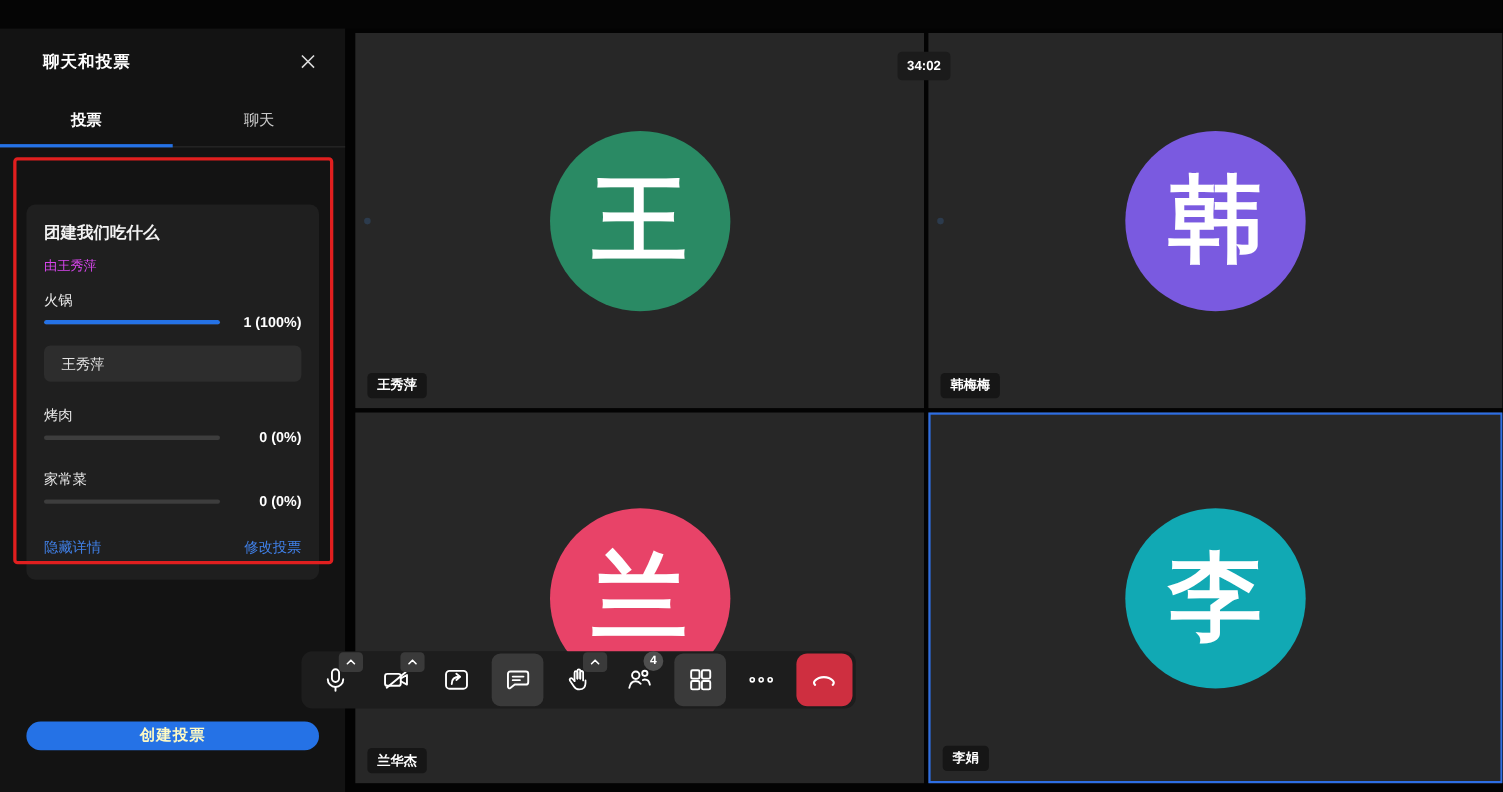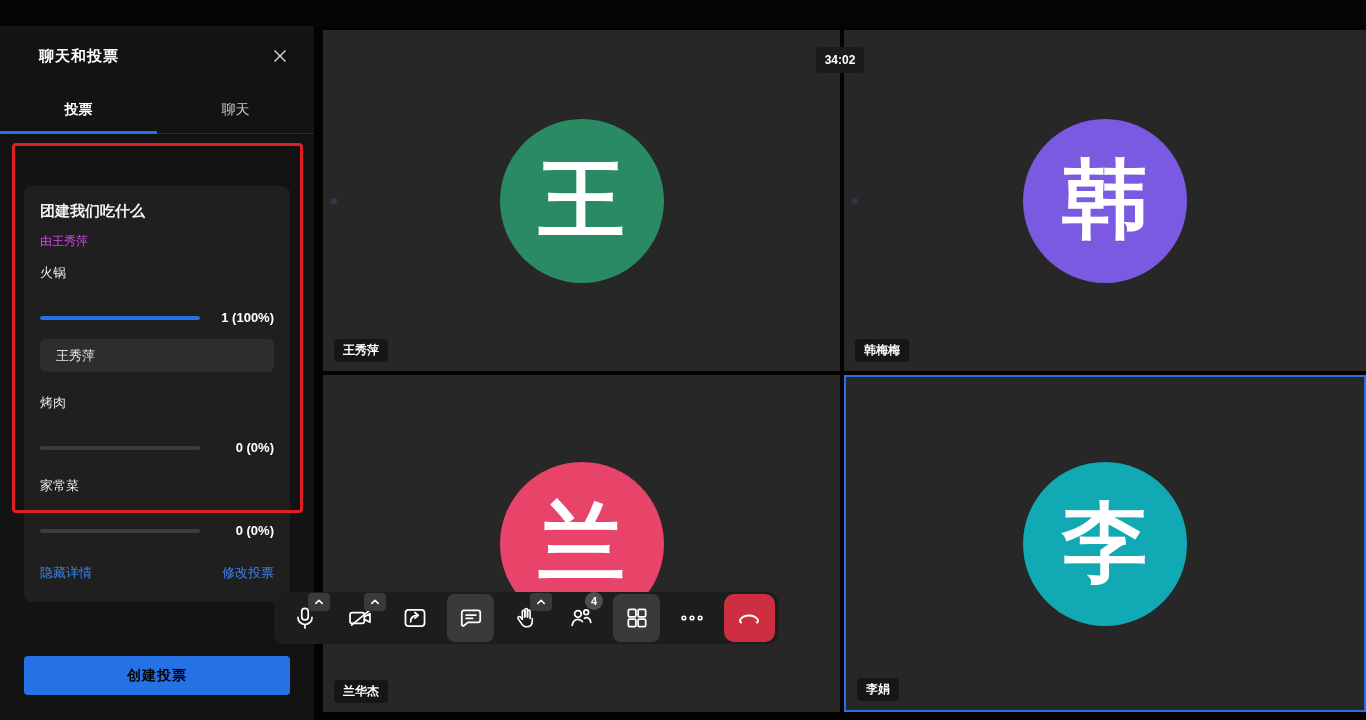--- a/index.html
+++ b/index.html
@@ -24,34 +24,34 @@
   .tab { flex:1; position:relative; display:flex; align-items:center; justify-content:center;
          font-size:14px; color:#c8c8c8; cursor:pointer; }
   .tab.active { color:#ffffff; font-weight:bold; }
   .tab-underline { position:absolute; left:0; right:0; bottom:-1px; height:3px; }
 
   .poll-card { position:absolute; left:24px; top:160px; width:266px; background:#1f1f1f;
                border-radius:8px; padding:16px 16px 20px 16px; }
   .poll-title { font-size:15px; font-weight:bold; color:#f2f2f2; margin-bottom:12px; }
   .poll-creator { font-size:12px; color:#d946ef; margin-bottom:14px; }
   .opt-name { font-size:13px; color:#e9e9e9; }
-  .bar-row { display:flex; align-items:center; margin-top:28px; }
+  .bar-row { display:flex; align-items:center; margin-top:3px; }
   .bar-track { width:160px; height:4px; border-radius:2px; background:#3d3d3d; overflow:hidden; }
   .bar-fill { height:4px; border-radius:2px; }
   .opt-result { margin-left:auto; font-size:13px; font-weight:bold; color:#ffffff; }
   .voter-chip { margin-top:14px; height:33px; background:#2d2d2d; border-radius:6px;
                 display:flex; align-items:center; padding-left:16px; font-size:13px; color:#e3e3e3; }
   .opt-block { margin-top:22px; }
   .poll-links { margin-top:26px; display:flex; justify-content:space-between; }
   .poll-link { font-size:13px; color:#4080e8; cursor:pointer;text-align:right; }
   .red-highlight { position:absolute; left:12px; top:117px; width:291px; height:370px;
                    border:3px solid #e01f1f; border-radius:4px; pointer-events:none; z-index:5; }
-  .create-btn { position:absolute; left:24px; top:630px; width:266px; height:39px; border-radius:4px;
+  .create-btn { position:absolute; left:24px; top:630px; width:266px; height:26px; border-radius:16px;
                 display:flex; align-items:center; justify-content:center; font-size:14px;
-                color:#000000; font-weight:bold; cursor:pointer; letter-spacing:1px; }
+                color:#fef9c3; font-weight:bold; cursor:pointer; letter-spacing:1px; }
 
   
   .video-area { position:absolute; left:314px; top:26px; width:1052px; height:694px; background:#030303; }
   .tile { position:absolute; background:#272727; overflow:hidden; }
   .tile-tl { left:9px;   top:4px;   width:517px; height:341px; }
   .tile-tr { left:530px; top:4px;   width:522px; height:341px; }
   .tile-bl { left:9px;   top:349px; width:517px; height:337px; }
   .tile-br { left:530px; top:349px; width:522px; height:337px; border:2px solid #2e6ee3; }
   .avatar { position:absolute; left:50%; top:50%; transform:translate(-50%,-50%);
             width:164px; height:164px; border-radius:50%; display:flex; align-items:center;

